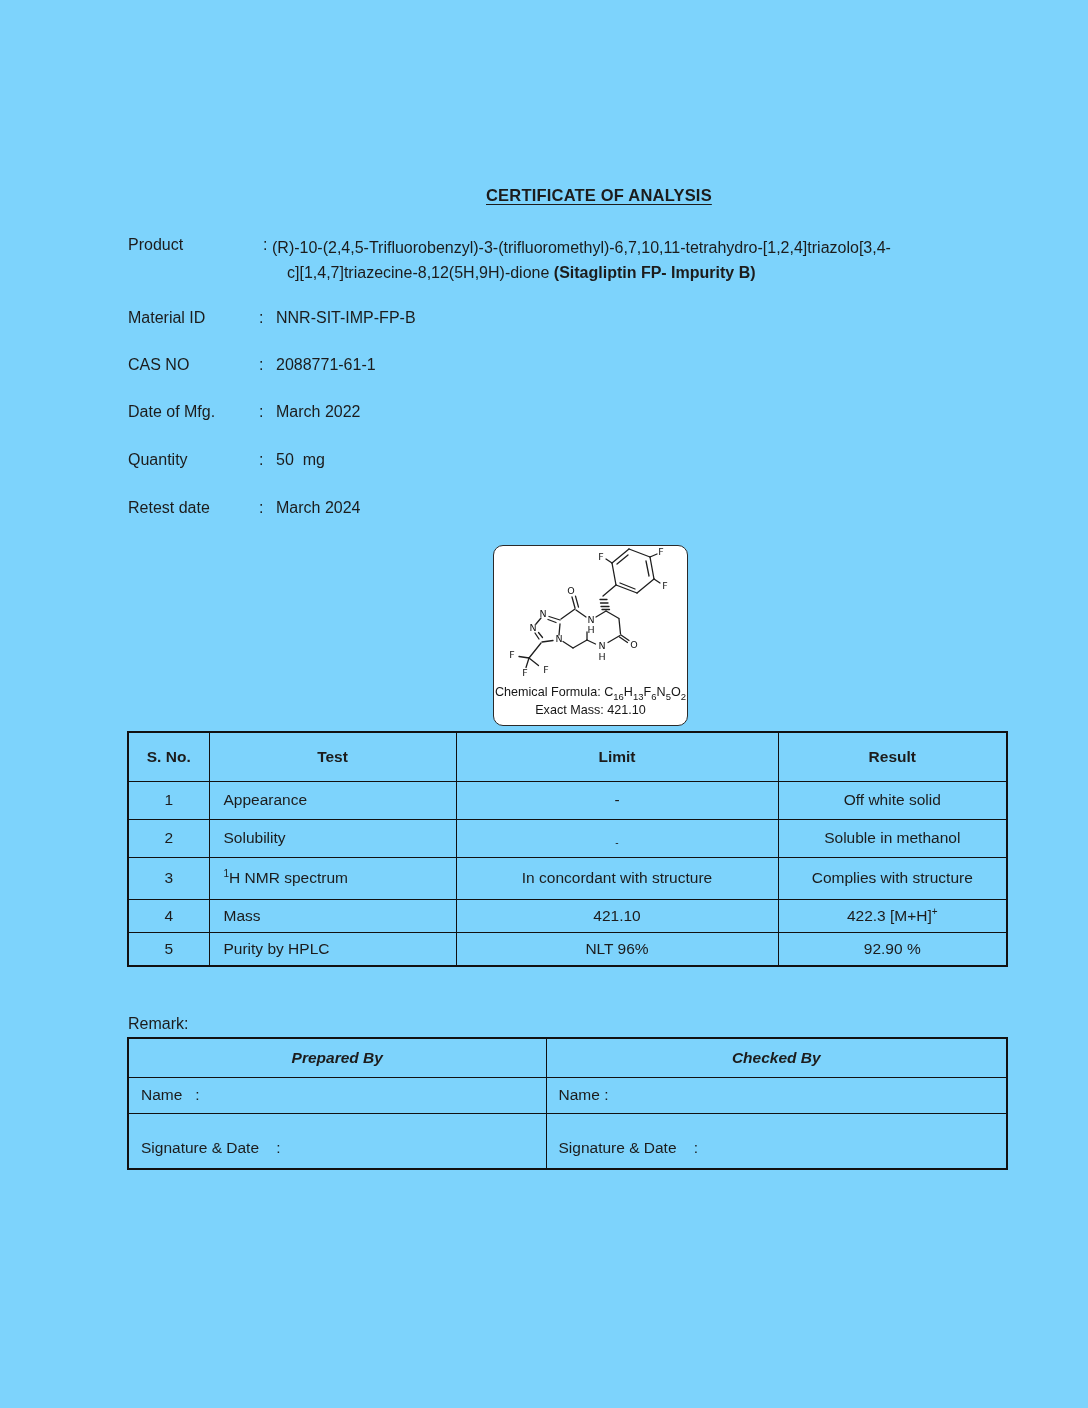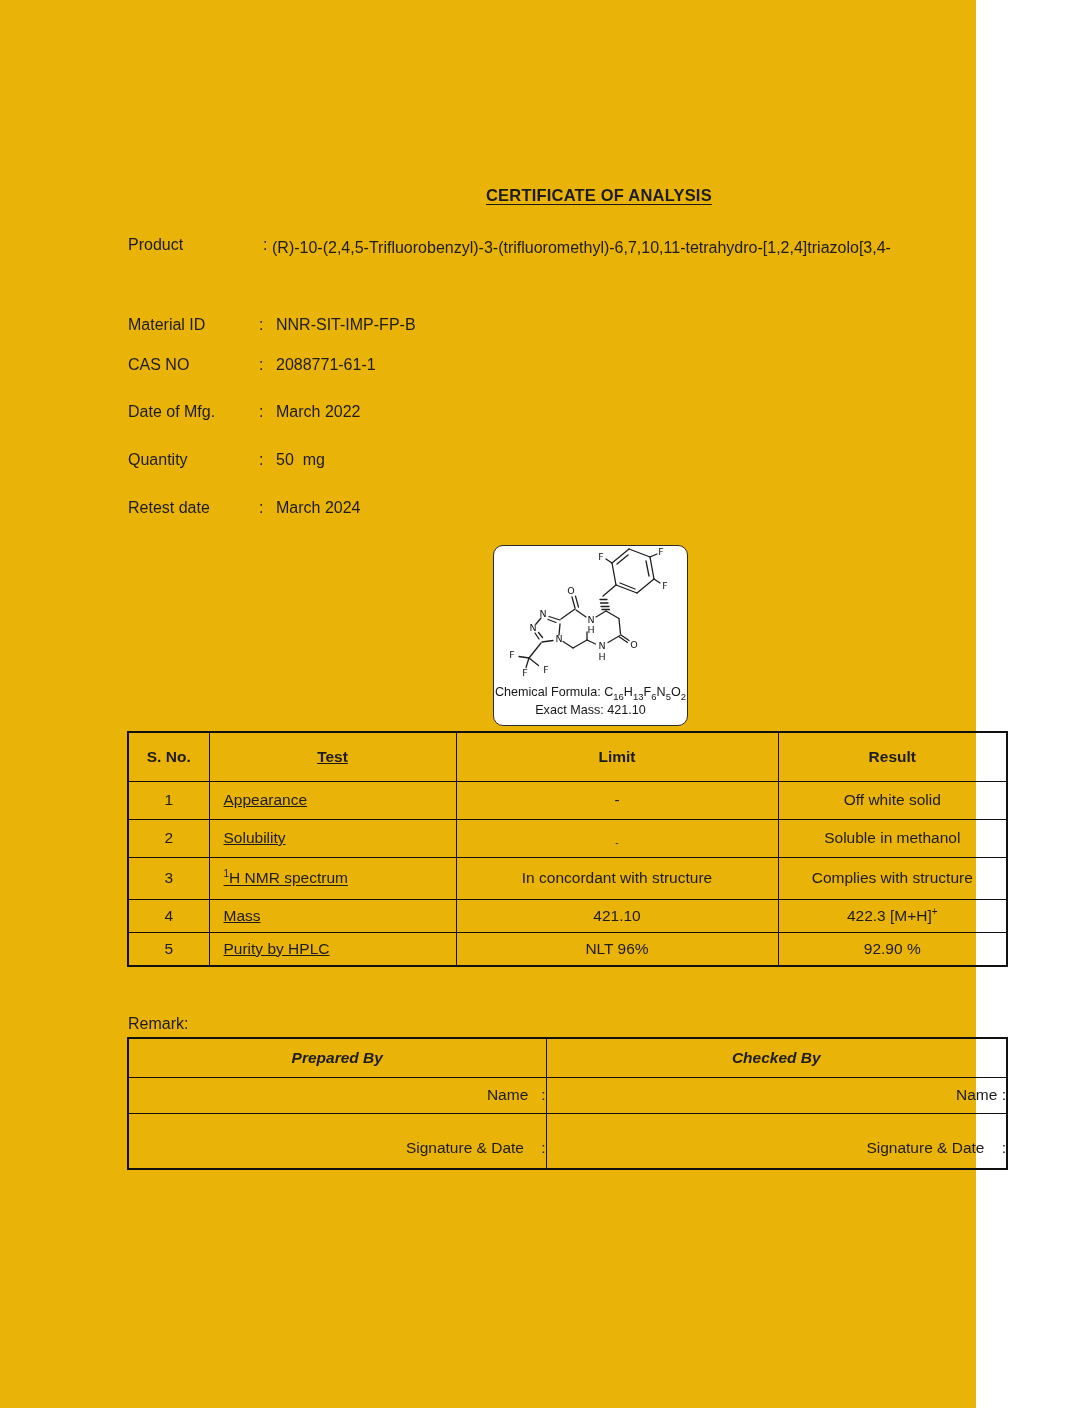--- a/index.html
+++ b/index.html
@@ -1,18 +1,18 @@
 <!DOCTYPE html>
 <html><head>
 <meta charset="utf-8">
 <style>
   * { margin:0; padding:0; box-sizing:border-box; }
   html,body { width:1088px; height:1408px; background:#ffffff; overflow:hidden; }
   body { font-family:"Liberation Sans", sans-serif; color:#1c1c1c; }
-  .page { position:relative; width:976px; height:1408px; background:#eab308; }
+  .page { position:relative; width:1088px; height:1408px; background:#7dd3fc; }
   .abs { position:absolute; }
 
   .coa-title { top:186px; left:486px; font-size:16.5px; font-weight:bold; letter-spacing:.2px;
                text-decoration:underline; text-underline-offset:3px; white-space:nowrap; }
 
   .product-label { left:128px; top:236px; font-size:16px; }
   .product-colon { left:263px; top:236px; font-size:16px; }
   .product-value { left:272px; top:236px; width:740px; font-size:16px; line-height:24.5px; }
   .product-line2 { margin-left:15px; }
   .bold { font-weight:bold; }
@@ -30,49 +30,50 @@
   .caption sub { font-size:9.5px; }
   .cap1 { top:139px;text-align:center; }
   .cap2 { top:157px; }
 
   .results-table-wrap { left:127px; top:731px; }
   table { border-collapse:collapse; table-layout:fixed;border-radius:7px; }
   .results-table { width:879px; }
   .results-table th, .results-table td { border:1px solid #111; font-size:15.5px; text-align:center; vertical-align:middle; }
   .results-table { border:2px solid #111; }
   .results-table th { font-weight:bold; }
-  .results-table .c-test { text-align:left; padding-left:14px;text-decoration:underline; }
+  .results-table .c-test { text-align:left; padding-left:14px; }
   .results-table th.c-test { text-align:center; padding-left:0; }
   .tiny-dash { font-size:10px; position:relative; top:3px; }
   sup { font-size:10px; }
 
   .remark { left:128px; top:1015px; font-size:16px; }
 
   .sig-table-wrap { left:127px; top:1037px; }
   .sig-table { width:879px; border:2px solid #111; }
   .sig-table th, .sig-table td { border:1px solid #111; font-size:15.5px; white-space:pre; }
   .sig-table th { font-weight:bold; text-align:center; vertical-align:middle;font-style:italic; }
-  .sig-table td { text-align:right; padding-left:12px; }
+  .sig-table td { text-align:left; padding-left:12px; }
   .sig-table .r-name td { vertical-align:middle; }
   .sig-table .r-sig td { vertical-align:top; padding-top:25px; }
 </style>
 </head>
 <body>
 
 <div class="page">
 
   <div class="abs coa-title">CERTIFICATE OF ANALYSIS</div>
 
   <div class="abs product-label">Product</div>
   <div class="abs product-colon">:</div>
   <div class="abs product-value">
     <div>(R)-10-(2,4,5-Trifluorobenzyl)-3-(trifluoromethyl)-6,7,10,11-tetrahydro-[1,2,4]triazolo[3,4-</div>
-  </div>
-
-  <div class="abs field-row" style="top:316px"><span class="flabel">Material ID</span><span class="fcolon">:</span><span class="fvalue">NNR-SIT-IMP-FP-B</span></div>
+    <div class="product-line2"><span>c][1,4,7]triazecine-8,12(5H,9H)-dione </span><span class="bold">(Sitagliptin FP- Impurity B)</span></div>
+  </div>
+
+  <div class="abs field-row" style="top:309px"><span class="flabel">Material ID</span><span class="fcolon">:</span><span class="fvalue">NNR-SIT-IMP-FP-B</span></div>
   <div class="abs field-row" style="top:356px"><span class="flabel">CAS NO</span><span class="fcolon">:</span><span class="fvalue">2088771-61-1</span></div>
   <div class="abs field-row" style="top:403px"><span class="flabel">Date of Mfg.</span><span class="fcolon">:</span><span class="fvalue">March 2022</span></div>
   <div class="abs field-row" style="top:451px"><span class="flabel">Quantity</span><span class="fcolon">:</span><span class="fvalue">50  mg</span></div>
   <div class="abs field-row" style="top:499px"><span class="flabel">Retest date</span><span class="fcolon">:</span><span class="fvalue">March 2024</span></div>
 
   <div class="abs structure-box">
     <svg class="mol" width="195" height="138" viewBox="0 0 195 138">
 
       <line x1="135" y1="3" x2="156" y2="11"></line>
       <line x1="156" y1="11" x2="160" y2="33"></line>

